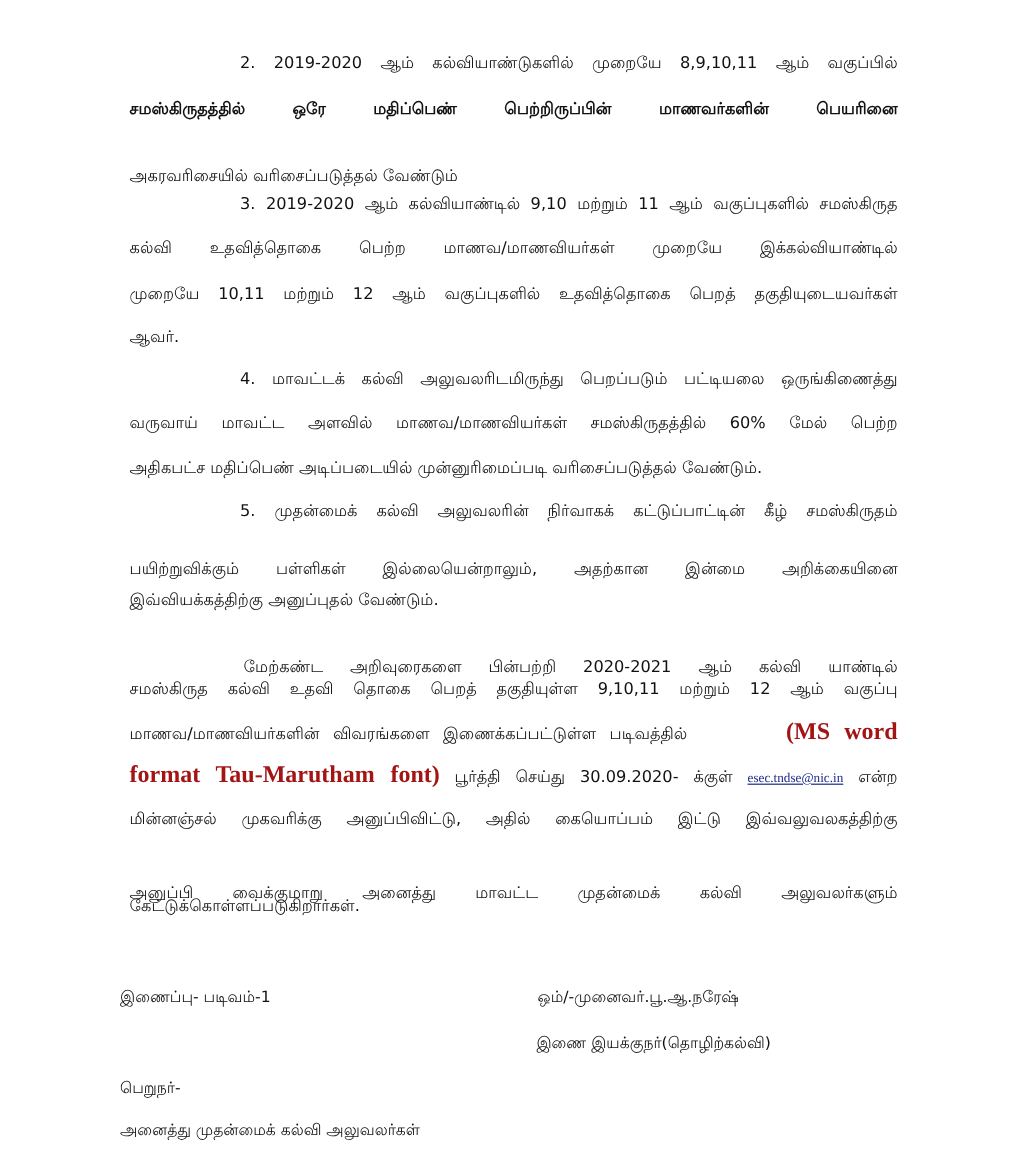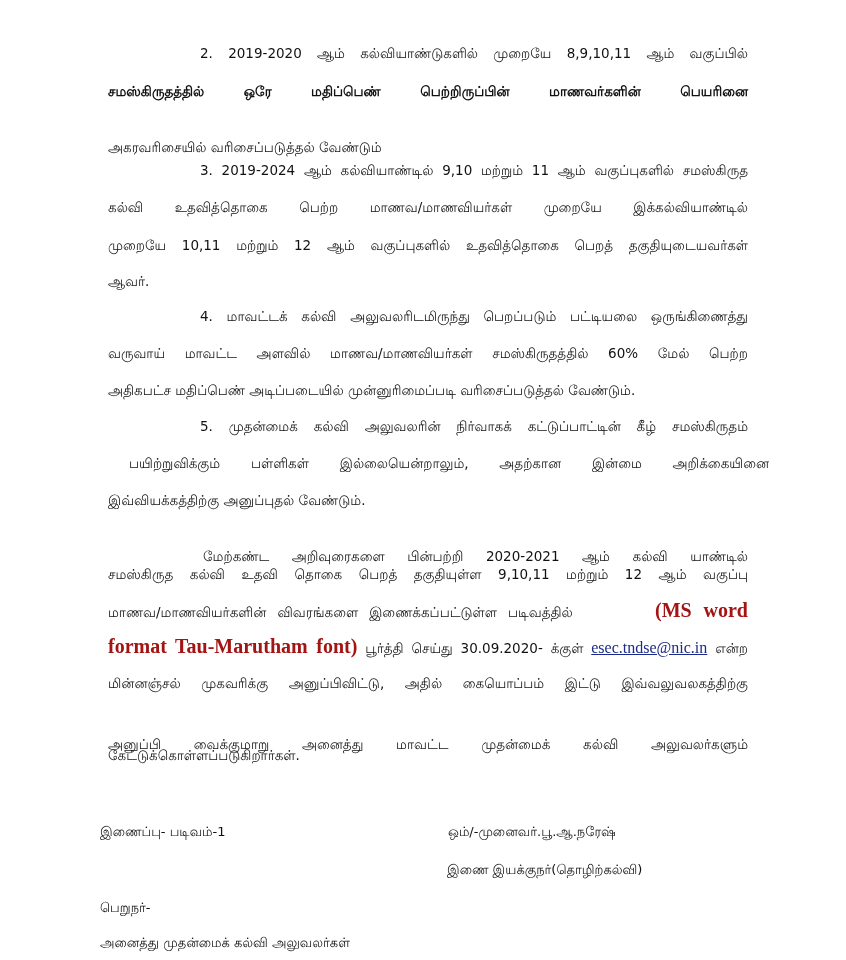--- a/index.html
+++ b/index.html
@@ -3,43 +3,43 @@
 <meta charset="utf-8">
 <style>
   html, body { margin: 0; padding: 0; background: #ffffff; }
   body { width: 846px; height: 960px; overflow: hidden; position: relative;
          font-family: "DejaVu Sans", "Liberation Sans", sans-serif; color: #111; }
   .line { position: absolute; left: 108px; width: 640px; font-size: 13.5px; line-height: 20px;
           white-space: nowrap; text-align: justify; text-align-last: justify; }
   .indent { left: 200px; width: 548px; }
   .last { text-align-last: left; }
   .red { color: #a31414; font-family: "Liberation Serif", "DejaVu Serif", serif; font-weight: bold; font-size: 20px; }
-  .link { color: #1b2a8a; text-decoration: underline; font-family: "Liberation Serif", "DejaVu Serif", serif; font-size: 16px; }
+  .link { color: #1b2a8a; text-decoration: underline; font-family: "Liberation Serif", "DejaVu Serif", serif; font-size: 11px; }
   .free { position: absolute; font-size: 13px; line-height: 20px; white-space: nowrap; }
 </style>
 </head>
 <body>
 
 <div>
 
   <div class="line indent" style="top:43px;">2.  2019-2020 ஆம் கல்வியாண்டுகளில் முறையே 8,9,10,11 ஆம் வகுப்பில்</div>
   <div class="line" style="top:81px;font-weight:bold;">சமஸ்கிருதத்தில் ஒரே மதிப்பெண் பெற்றிருப்பின் மாணவர்களின் பெயரினை</div>
   <div class="line last" style="top:118px;margin-top:19px;">அகரவரிசையில் வரிசைப்படுத்தல் வேண்டும்</div>
 
-  <div class="line indent" style="top:160px;">3.  2019-2024 ஆம் கல்வியாண்டில் 9,10 மற்றும் 11 ஆம் வகுப்புகளில் சமஸ்கிருத</div>
+  <div class="line indent" style="top:160px;">3.  2019-2020 ஆம் கல்வியாண்டில் 9,10 மற்றும் 11 ஆம் வகுப்புகளில் சமஸ்கிருத</div>
   <div class="line" style="top:197px;">கல்வி உதவித்தொகை பெற்ற மாணவ/மாணவியர்கள் முறையே இக்கல்வியாண்டில்</div>
   <div class="line" style="top:235px;">முறையே 10,11 மற்றும் 12 ஆம் வகுப்புகளில் உதவித்தொகை பெறத் தகுதியுடையவர்கள்</div>
   <div class="line last" style="top:271px;">ஆவர்.</div>
 
   <div class="line indent" style="top:306px;">4. மாவட்டக் கல்வி அலுவலரிடமிருந்து பெறப்படும் பட்டியலை ஒருங்கிணைத்து</div>
   <div class="line" style="top:343px;">வருவாய் மாவட்ட அளவில் மாணவ/மாணவியர்கள்      சமஸ்கிருதத்தில் 60% மேல் பெற்ற</div>
   <div class="line last" style="top:380px;">அதிகபட்ச மதிப்பெண் அடிப்படையில் முன்னுரிமைப்படி வரிசைப்படுத்தல் வேண்டும்.</div>
 
   <div class="line indent" style="top:416px;">5. முதன்மைக் கல்வி அலுவலரின் நிர்வாகக் கட்டுப்பாட்டின் கீழ் சமஸ்கிருதம்</div>
-  <div class="line" style="top:453px;margin-left:21px;">பயிற்றுவிக்கும் பள்ளிகள் இல்லையென்றாலும், அதற்கான இன்மை அறிக்கையினை</div>
+  <div class="line" style="top:464px;">பயிற்றுவிக்கும் பள்ளிகள் இல்லையென்றாலும், அதற்கான இன்மை அறிக்கையினை</div>
   <div class="line last" style="top:490px;">இவ்வியக்கத்திற்கு அனுப்புதல் வேண்டும்.</div>
 
   <div class="line indent" style="top:546px; left:203px; width:545px;">மேற்கண்ட அறிவுரைகளை பின்பற்றி  2020-2021 ஆம் கல்வி யாண்டில்</div>
   <div class="line" style="top:564px;">சமஸ்கிருத கல்வி உதவி தொகை பெறத் தகுதியுள்ள 9,10,11 மற்றும் 12 ஆம் வகுப்பு</div>
   <div class="line" style="top:600px;">
     <span>மாணவ/மாணவியர்களின் விவரங்களை இணைக்கப்பட்டுள்ள படிவத்தில்</span>
     <span style="display:inline-block; width:60px;"></span>
     <span class="red">(MS word</span>
   </div>
   <div class="line" style="top:636px;">

